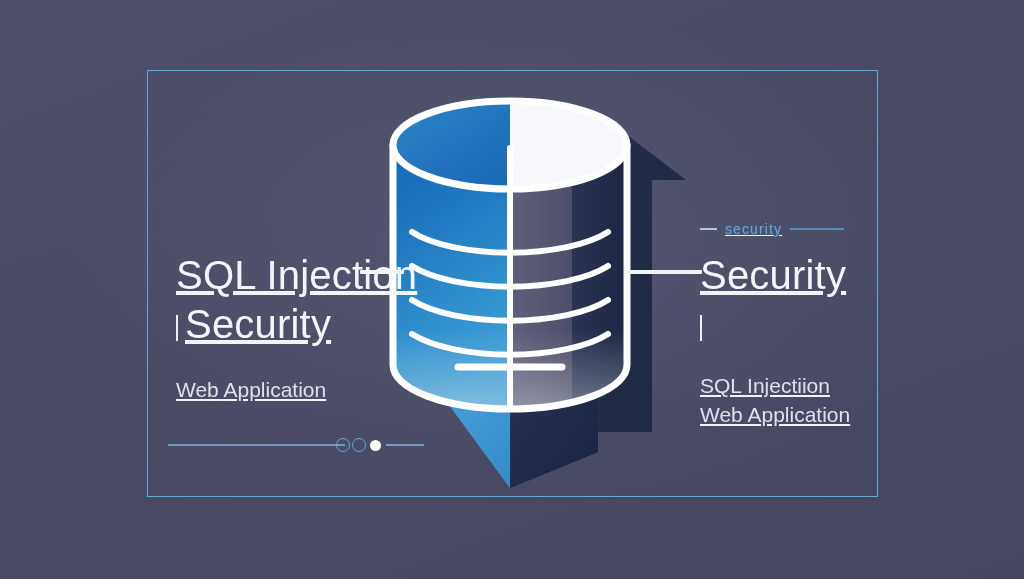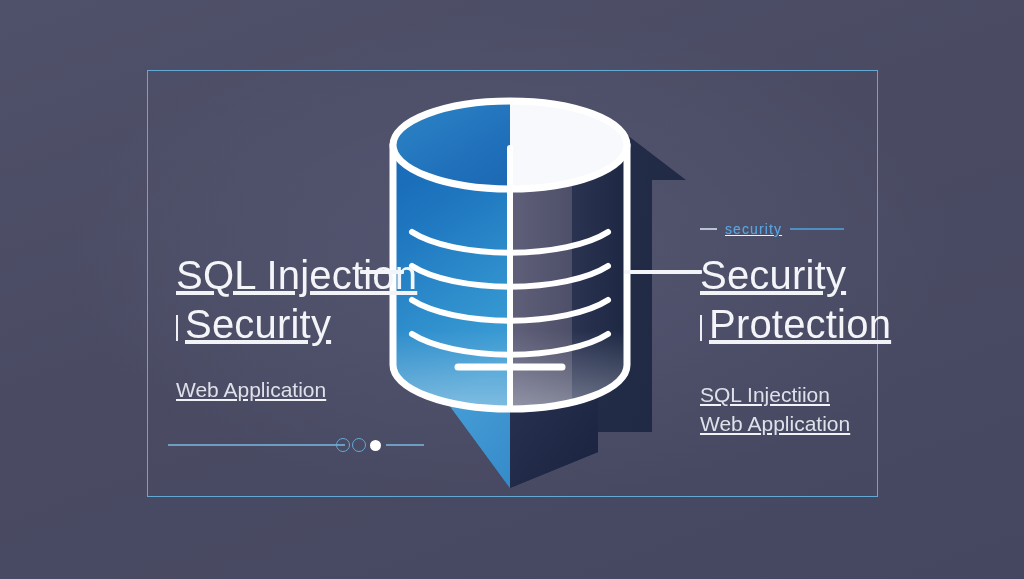--- a/index.html
+++ b/index.html
@@ -74,21 +74,21 @@
     margin-right: 7px;
   }
   .subtitle {
     font-size: 21px;
     font-weight: 400;
     color: #dfe1ea;
     line-height: 1.38;
     margin-top: 26px;
     white-space: nowrap;
   }
-  #right-block .subtitle { margin-top: 31px; }
+  #right-block .subtitle { margin-top: 22px; }
 
   
   #eyebrow {
     display: flex;
     align-items: center;
     gap: 8px;
     margin-bottom: 14px;
     height: 14px;
   }
   #eyebrow .dash-short {
@@ -272,21 +272,21 @@
   </div>
 
   <div class="side" id="right-block">
     <div id="eyebrow">
       <span class="dash-short"></span>
       <span class="eyebrow-text">security</span>
       <span class="dash-long"></span>
     </div>
     <div class="title-line">Security</div>
     <div class="title-line second">
-      <span class="bar"></span><span>Protection</span>
+      <span class="bar"></span>
     </div>
     <div class="subtitle">
       <div>SQL Injectiion</div>
       <div>Web Application</div>
     </div>
   </div>
 
   <div id="progress">
     <span class="rail"></span>
     <span class="ring r1"></span>

